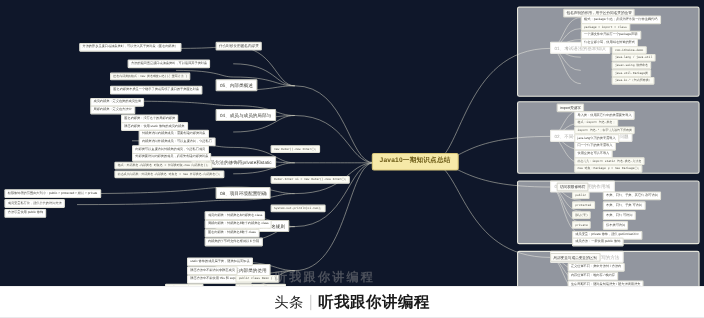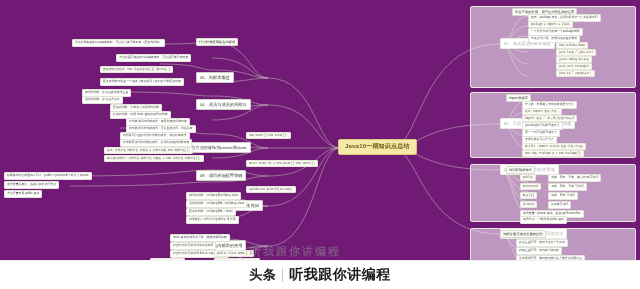--- a/index.html
+++ b/index.html
@@ -10,21 +10,21 @@
   body {
     width: 640px;
     height: 289px;
     overflow: hidden;
     font-family: "Liberation Sans", sans-serif;
   }
   #canvas {
     position: relative;
     width: 640px;
     height: 289px;
-    background: #701a75;
+    background: #0f172a;
     overflow: hidden;
   }
   .edges {
     position: absolute;
     left: 0; top: 0;
     width: 640px; height: 289px;
     pointer-events: none;
   }
   .node {
     position: absolute;
@@ -95,21 +95,21 @@
     height: 28px;
     background: #ffffff;
     display: flex;
     align-items: center;
     justify-content: center;
     gap: 6px;
     border-top: 1px solid #f0f0f0;
   }
   .footer-logo {
     font-size: 13px;
-    font-weight: bold;
+    font-weight: normal;
     color: #222222;
     letter-spacing: 0.5px;
   }
   .footer-sep {
     width: 1px;
     height: 14px;
     background: #cccccc;
   }
   .footer-text {
     font-size: 14px;

